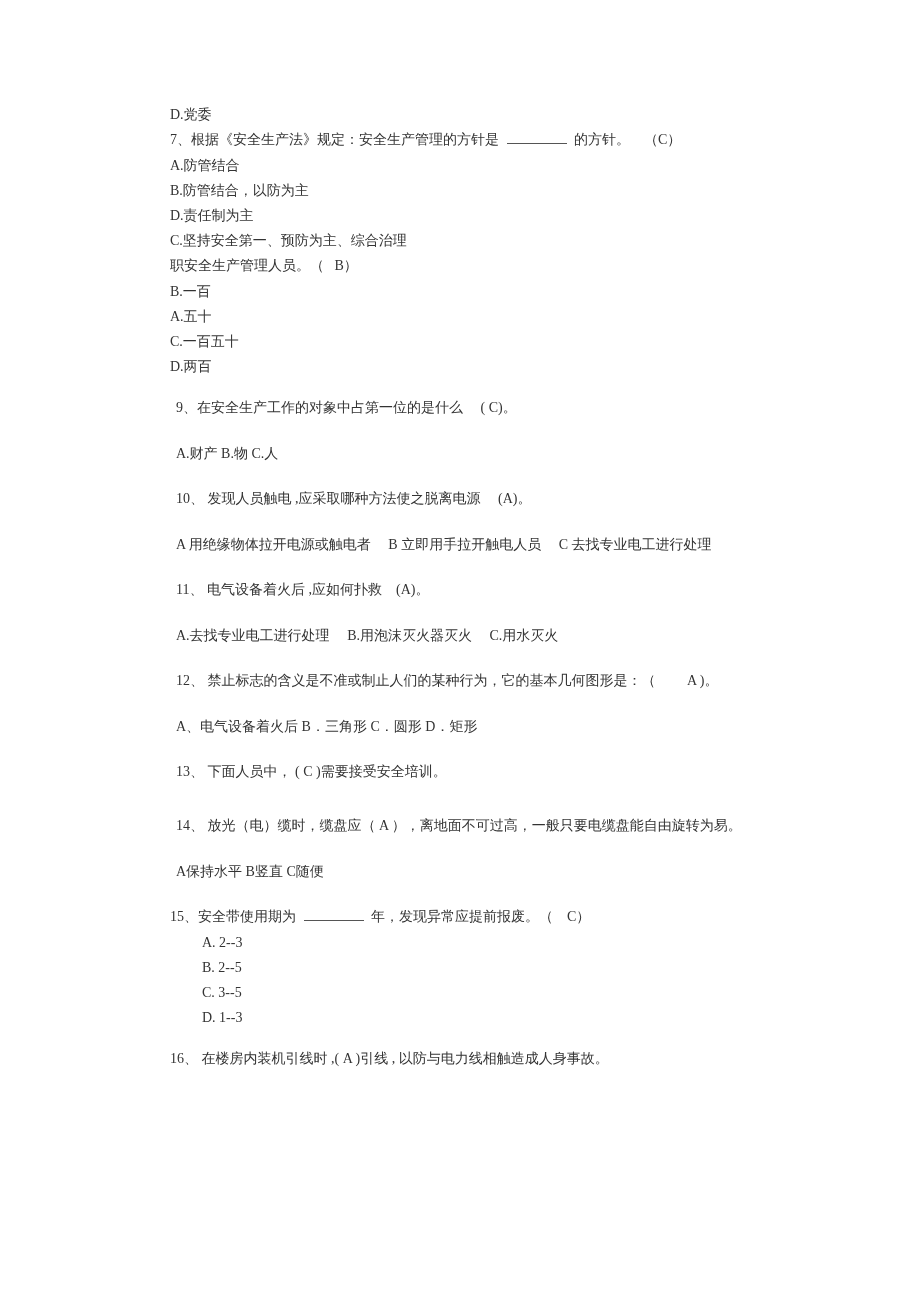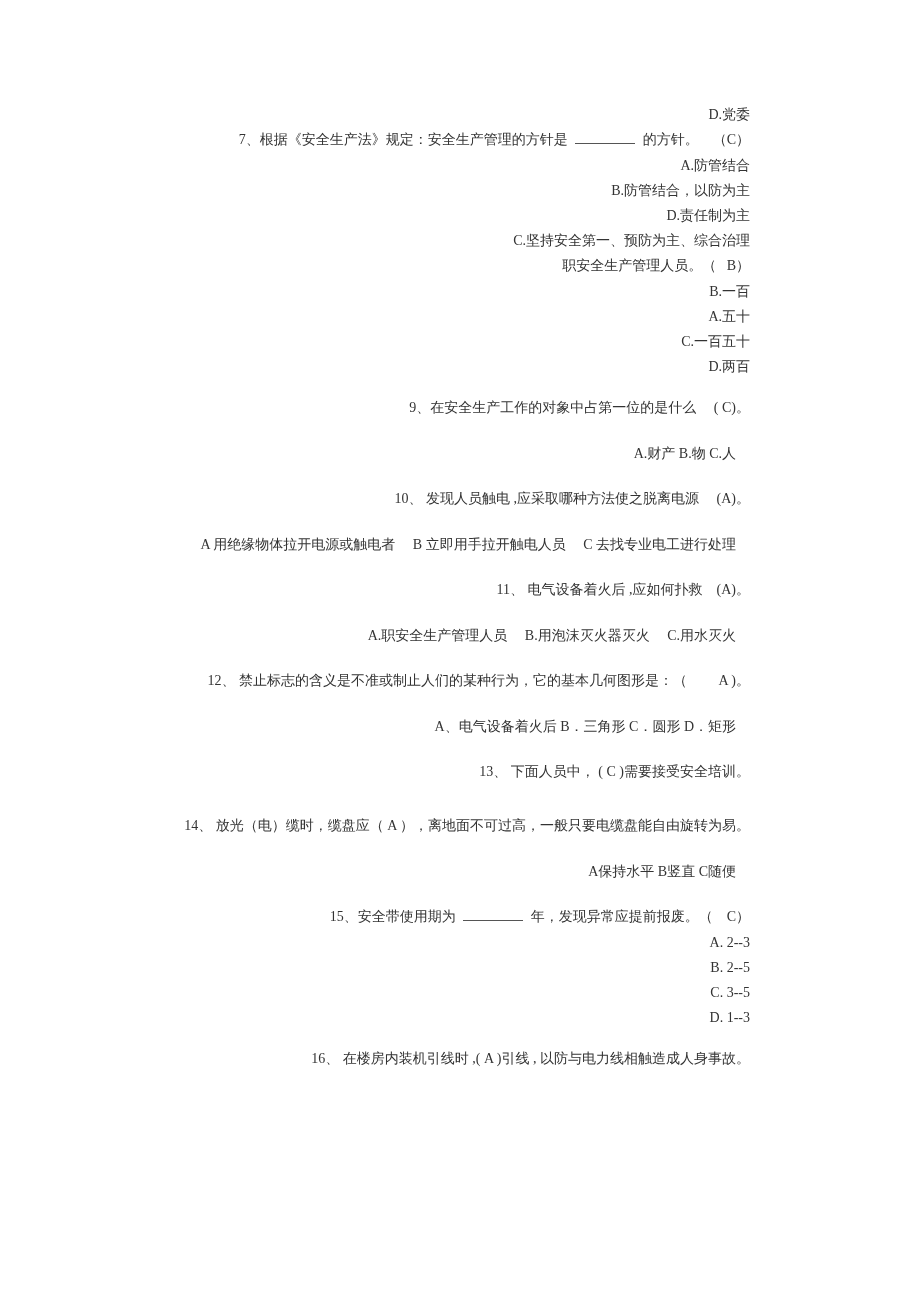--- a/index.html
+++ b/index.html
@@ -7,21 +7,20 @@
     padding: 0;
     width: 920px;
     background: #ffffff;
     font-family: "SimSun", "STSong", serif;
     font-size: 14px;
     color: #333;
     line-height: 1.5;
   }
   .page {
     padding: 100px 170px 40px 170px;
-    text-align: right;
   }
   .q-line {
     margin: 4px 0;
     border-bottom: 1px dashed transparent;
   }
   .q-line .txt {
     display: inline;
   }
   .blank {
     display: inline-block;
@@ -34,23 +33,24 @@
   .opt-line {
     margin: 4px 0;
   }
   .opt-inline {
     margin: 8px 0;
   }
   .opt-inline span {
     margin-right: 14px;
   }
   .indent {
-    margin-left: 14px;
+    margin-left: 6px;
   }
   .indent2 {
+    margin-left: 32px;
   }
   .sp {
     height: 12px;
   }
 </style>
 </head>
 <body>
 
 <div class="page">
 
@@ -108,21 +108,21 @@
 
   <div class="sp"></div>
 
   <div class="q-line indent">
     <span class="txt">11、 电气设备着火后 ,应如何扑救</span>
     &nbsp;&nbsp;
     <span class="txt">(A)。</span>
   </div>
   <div class="sp"></div>
   <div class="opt-inline indent">
-    <span>A.职安全生产管理人员</span>
+    <span>A.去找专业电工进行处理</span>
     <span>B.用泡沫灭火器灭火</span>
     <span>C.用水灭火</span>
   </div>
 
   <div class="sp"></div>
 
   <div class="q-line indent">
     <span class="txt">12、 禁止标志的含义是不准或制止人们的某种行为，它的基本几何图形是：（</span>
     &nbsp;&nbsp;&nbsp;&nbsp;&nbsp;&nbsp;&nbsp;
     <span class="txt">A )。</span>

